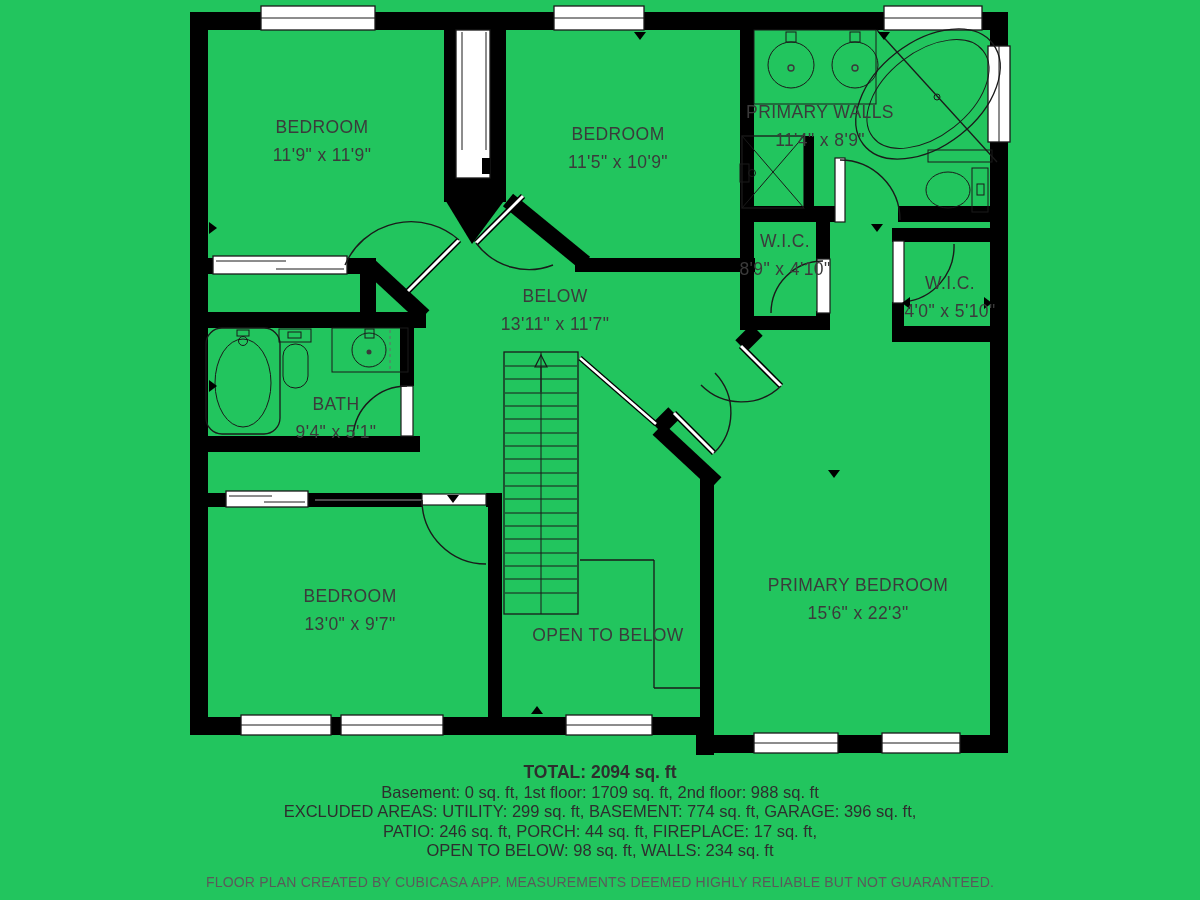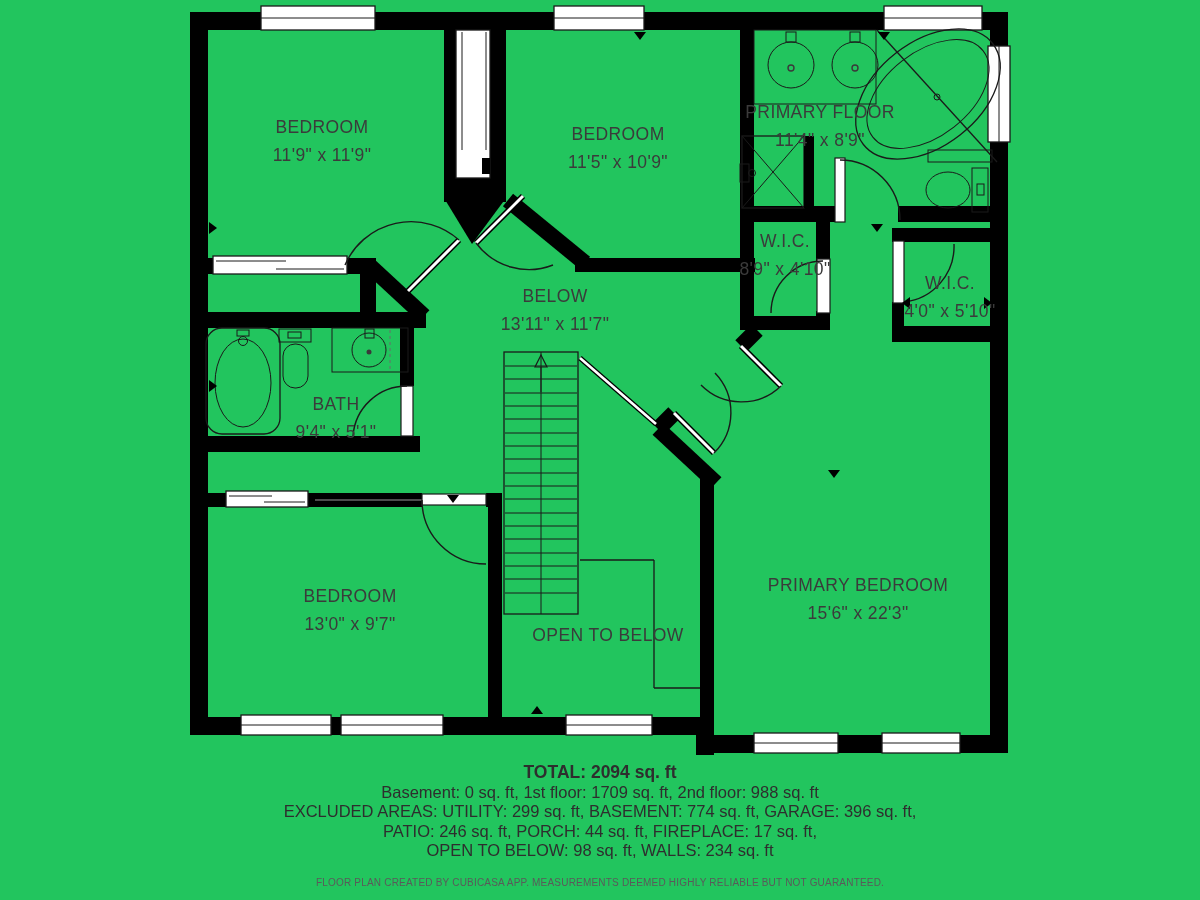--- a/index.html
+++ b/index.html
@@ -7,21 +7,21 @@
          font-family:"Liberation Sans","DejaVu Sans",sans-serif;}
   #plan-svg{position:absolute;left:0;top:0;}
   .room-label{position:absolute;transform:translate(-50%,-50%);text-align:center;
               white-space:nowrap;color:#3b3b3b;font-size:17.5px;line-height:28px;
               letter-spacing:.4px;}
   .room-label .rname{display:block;}
   .room-label .rdims{display:block;}
   #summary{position:absolute;left:0;top:763px;width:1200px;text-align:center;
            color:#2e2e2e;font-size:16.5px;line-height:19.5px;}
   #summary .total{font-weight:bold;font-size:17.5px;}
-  #summary .disclaimer{margin-top:12px;font-size:10px;color:#5a5a5a;letter-spacing:.2px;}
+  #summary .disclaimer{margin-top:12px;font-size:14px;color:#5a5a5a;letter-spacing:.2px;}
   .wall{fill:#000;stroke:none;}
   .wline{stroke:#000;stroke-width:16;fill:none;}
   .thin{stroke:#1a1a1a;stroke-width:1.3;fill:none;}
   .thin2{stroke:#1a1a1a;stroke-width:1;fill:none;}
   .win{fill:#fff;stroke:#1a1a1a;stroke-width:1.3;}
   .leafbar{fill:#fff;stroke:#1a1a1a;stroke-width:1.2;}
   .arc{stroke:#1a1a1a;stroke-width:1.4;fill:none;}
   .tick{fill:#000;}
 </style>
 </head>
@@ -297,21 +297,21 @@
 
 <div class="room-label" style="left:322px;top:141px">
   <span class="rname">BEDROOM</span>
   <span class="rdims">11'9" x 11'9"</span>
 </div>
 <div class="room-label" style="left:618px;top:148px">
   <span class="rname">BEDROOM</span>
   <span class="rdims">11'5" x 10'9"</span>
 </div>
 <div class="room-label" style="left:820px;top:126px">
-  <span class="rname">PRIMARY FLOOR</span>
+  <span class="rname">PRIMARY WALLS</span>
   <span class="rdims">11'4" x 8'9"</span>
 </div>
 <div class="room-label" style="left:785px;top:255px">
   <span class="rname">W.I.C.</span>
   <span class="rdims">8'9" x 4'10"</span>
 </div>
 <div class="room-label" style="left:950px;top:297px">
   <span class="rname">W.I.C.</span>
   <span class="rdims">4'0" x 5'10"</span>
 </div>

